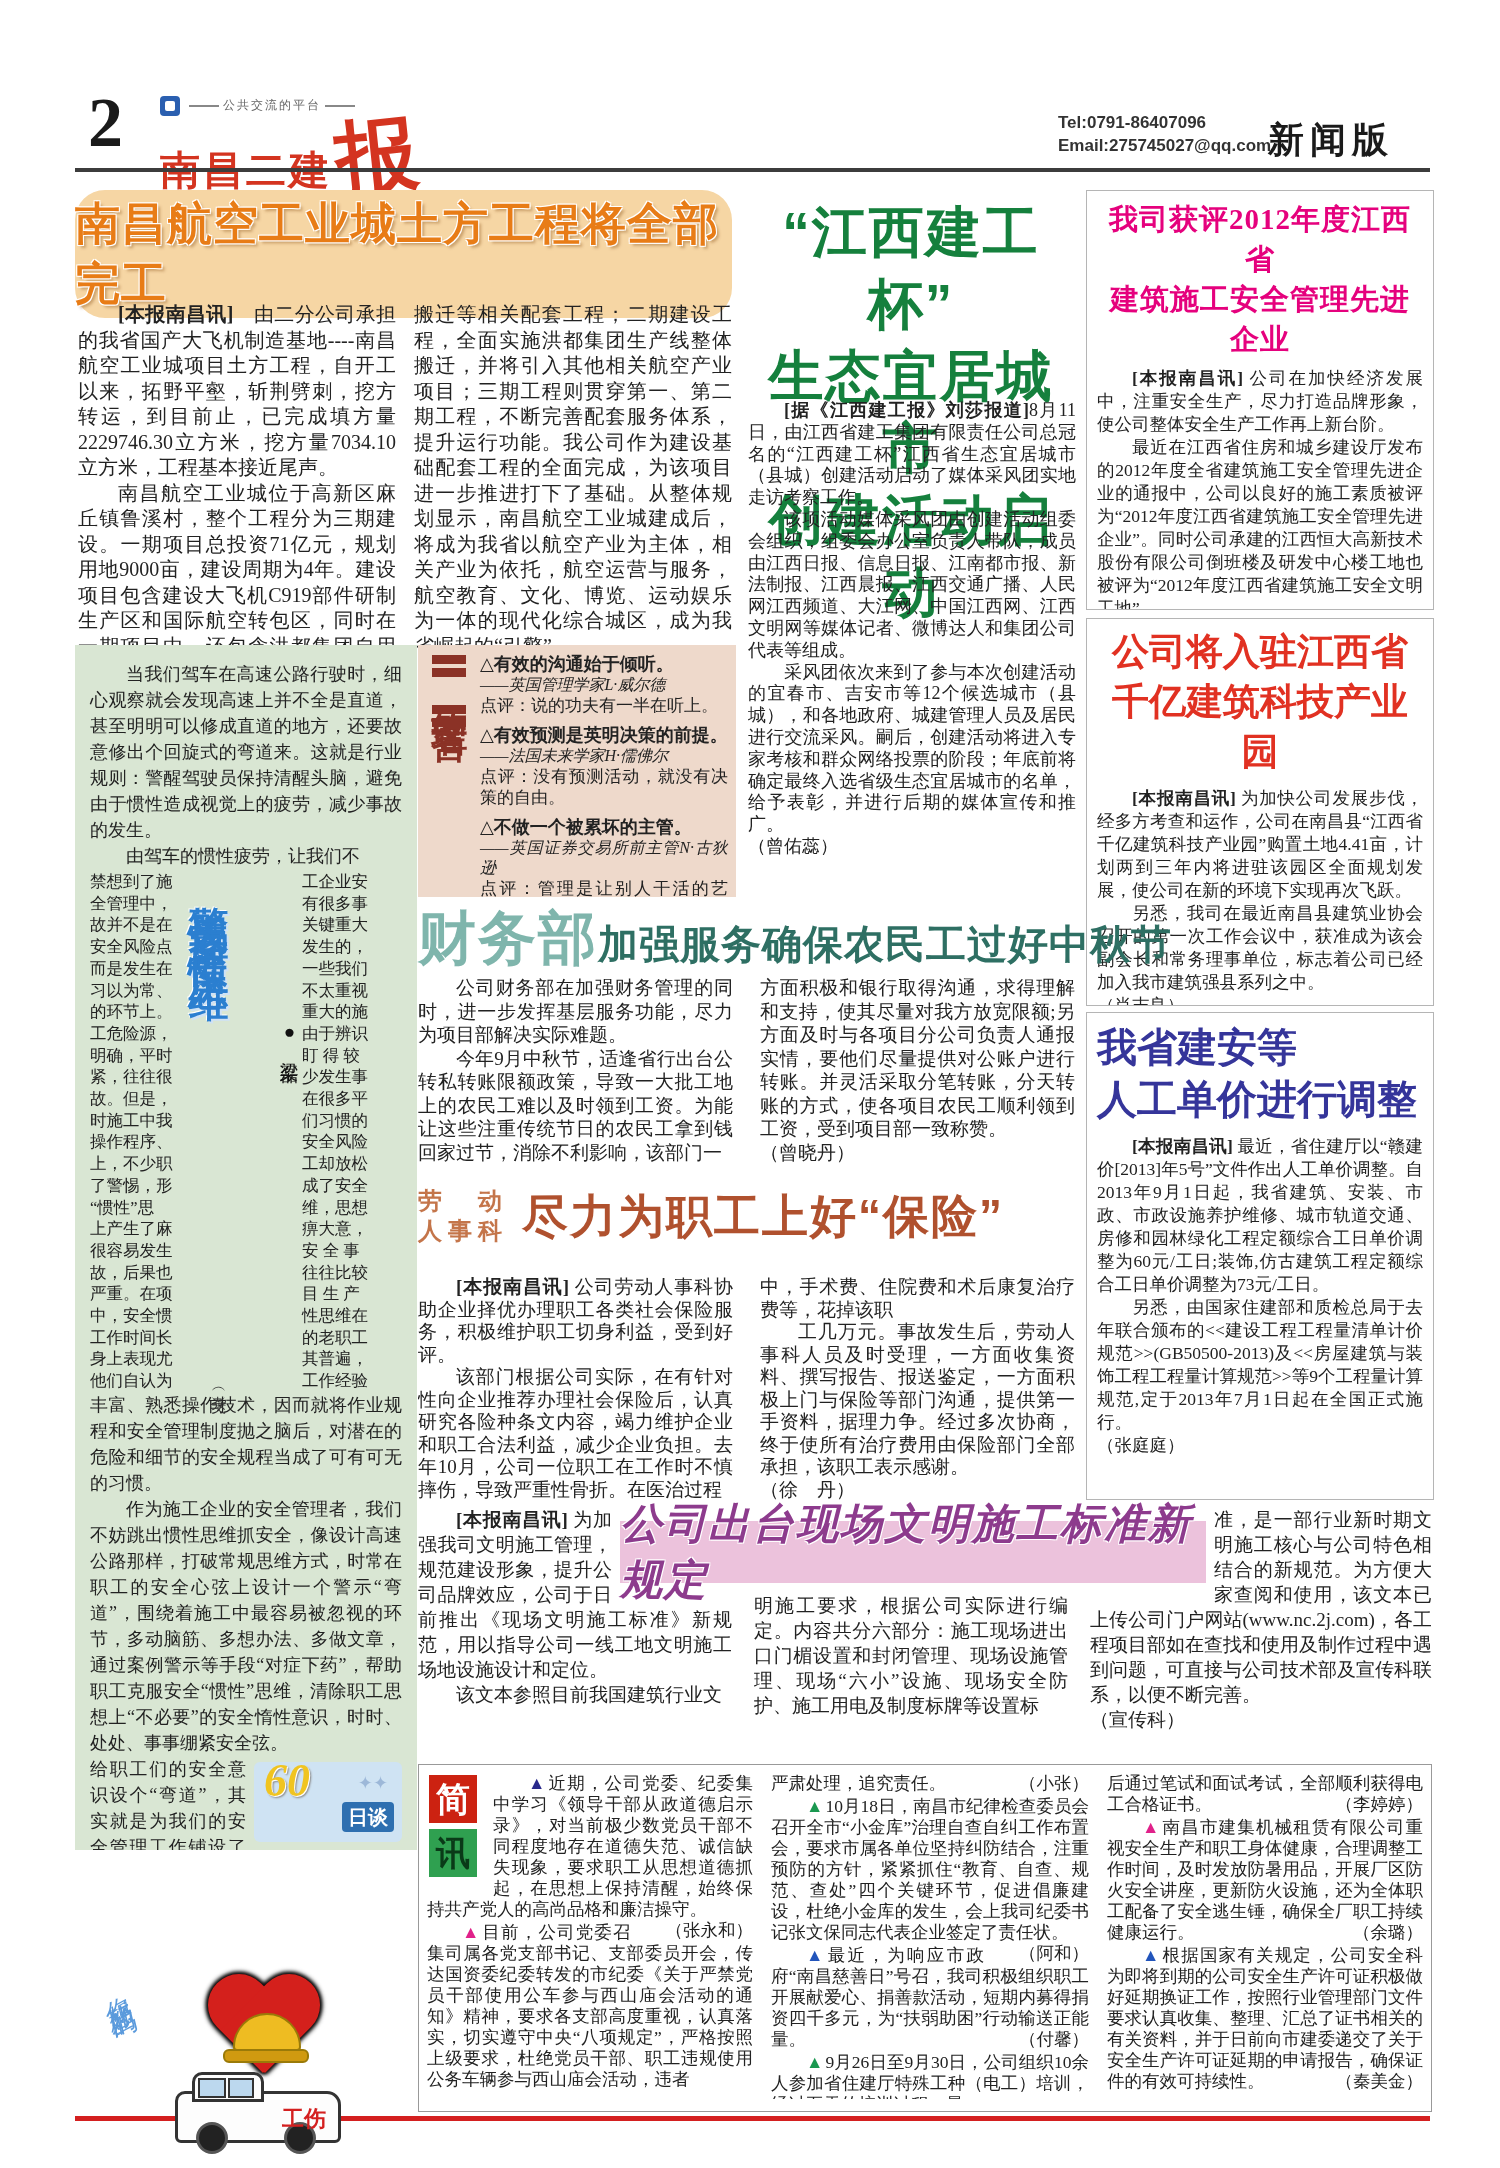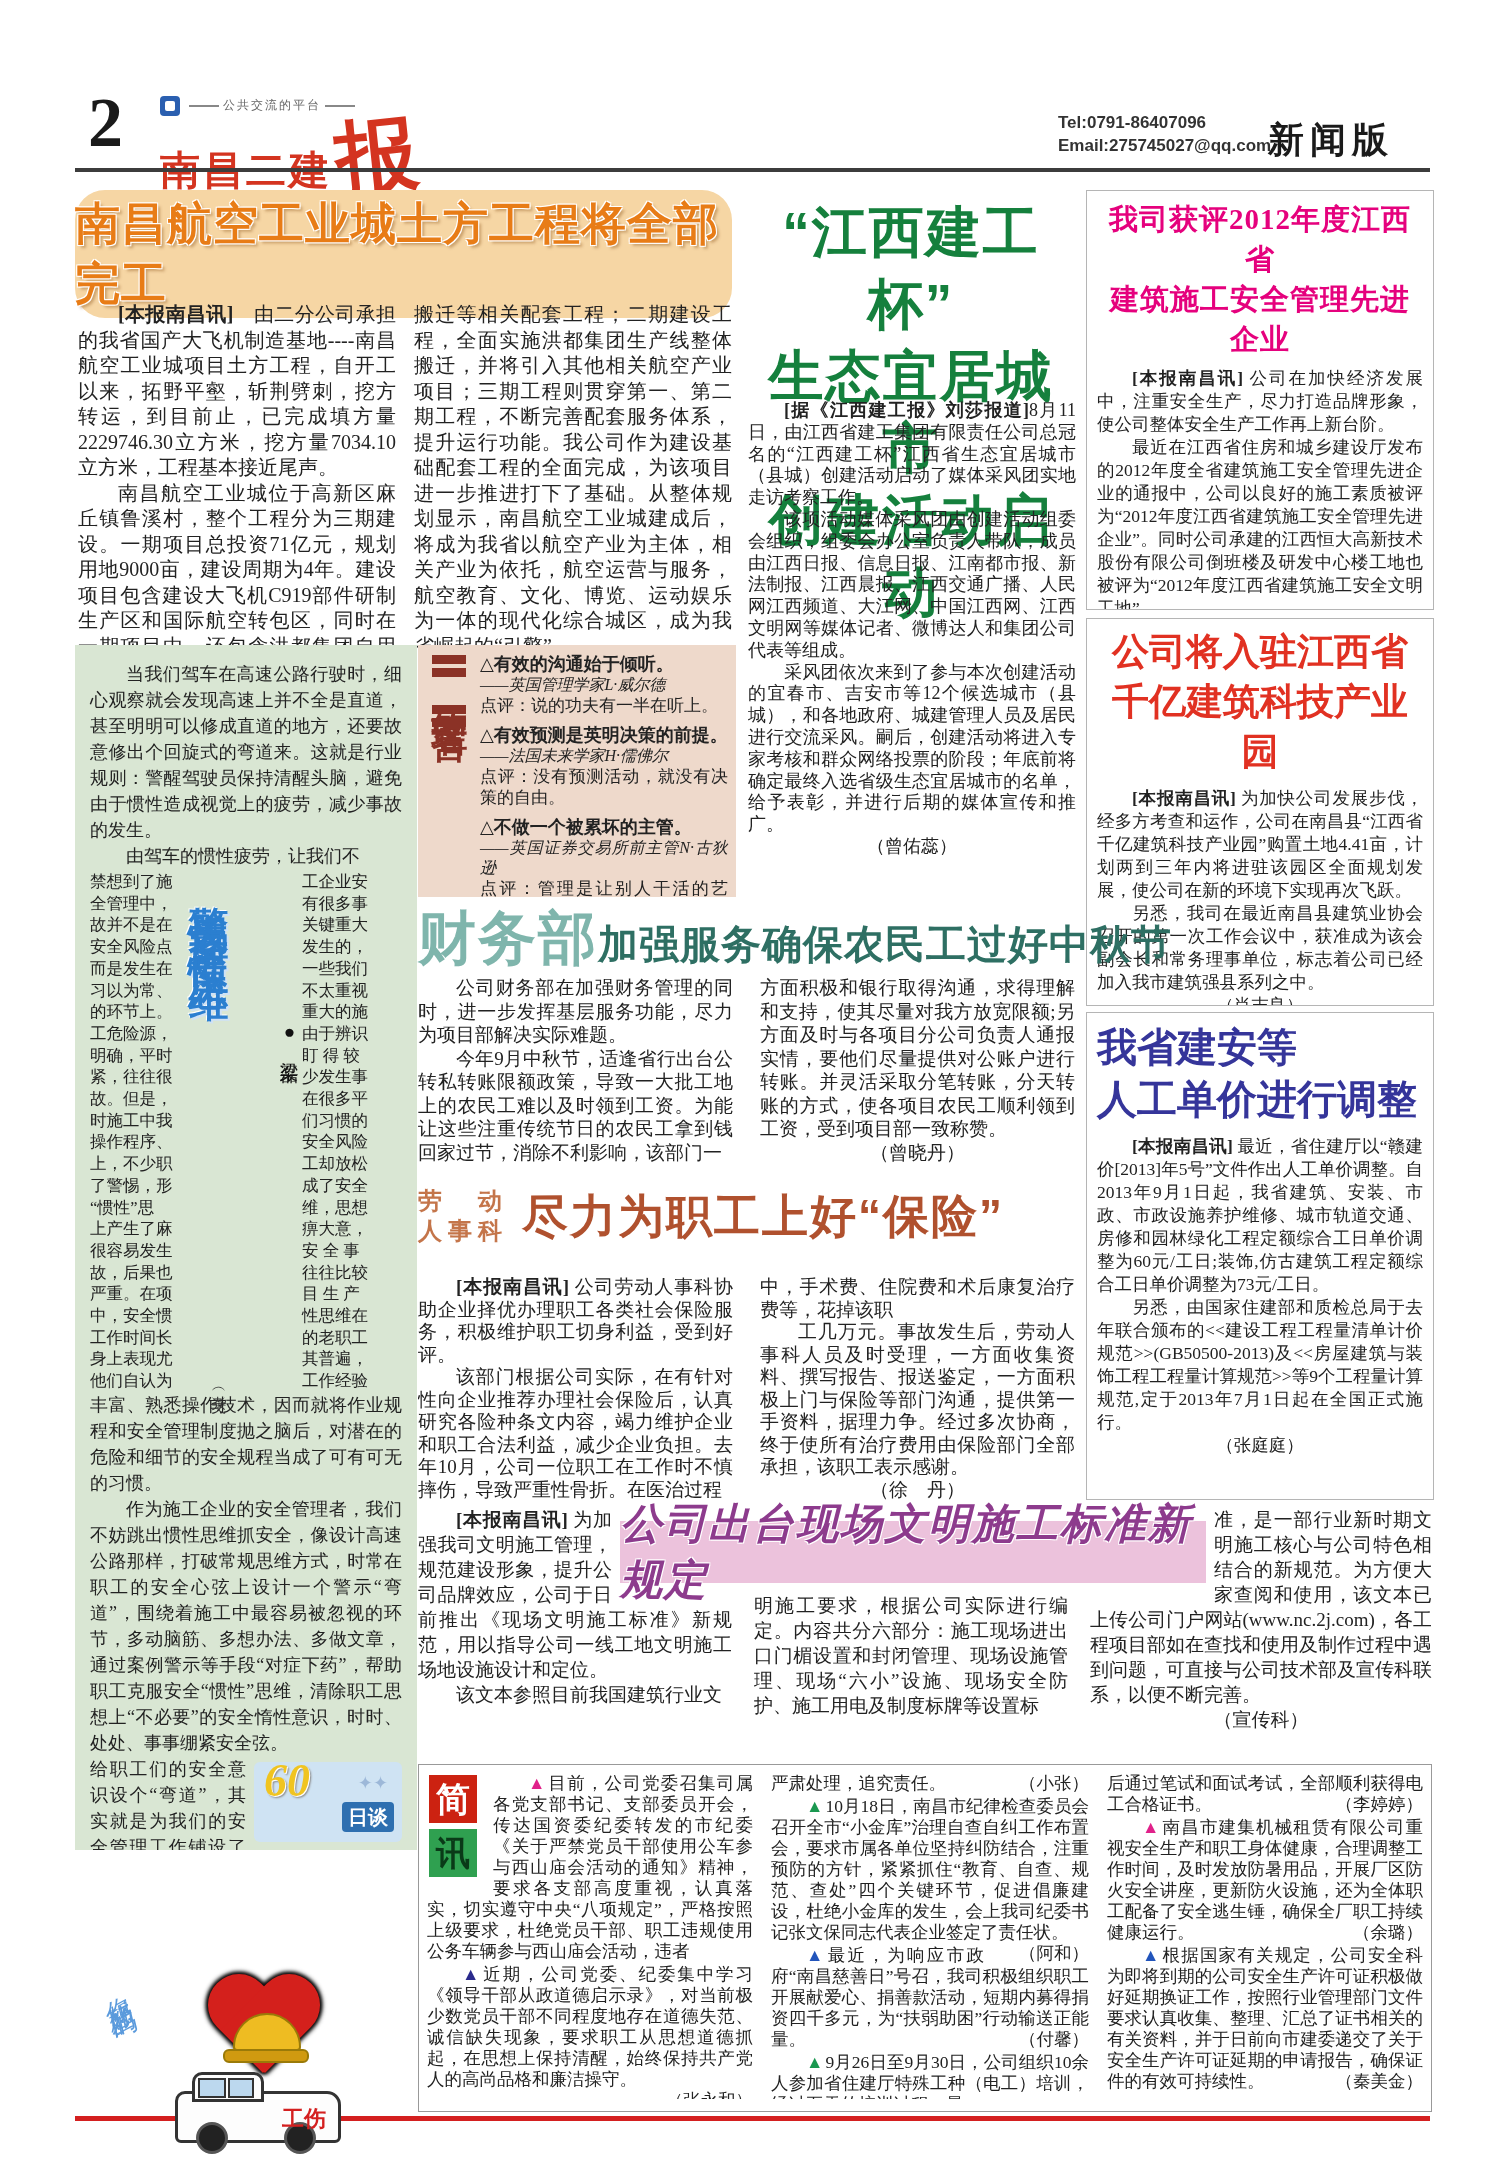--- a/index.html
+++ b/index.html
@@ -1,21 +1,21 @@
 <!DOCTYPE html>
 <html><head>
 <meta charset="utf-8">
 <style>
   html,body{margin:0;padding:0;background:#e8e8e4;}
   .page{position:relative;width:1500px;height:2168px;background:#ffffff;overflow:hidden;
         font-family:"Liberation Serif","DejaVu Serif",serif;color:#222;}
   .abs{position:absolute;}
   p{margin:0;text-indent:2em;text-align:justify;}
   .np{text-indent:0;}
-  .by{text-align:center;text-indent:0;}
+  .by{text-align:left;text-indent:0;}
   .pre{white-space:pre-line;}
   b{font-weight:bold;}
   
   .pageno{font-size:70px;font-weight:bold;color:#1a1a1a;line-height:1;}
   .tagline{font-size:12px;color:#666;letter-spacing:2px;}
   .brand{font-size:40px;font-weight:bold;color:#d43420;letter-spacing:3px;line-height:1.05;font-family:"Liberation Sans",sans-serif;}
   .brandbao{font-size:82px;font-weight:bold;color:#d43420;line-height:1;transform:rotate(-6deg);display:inline-block;}
   .contact{font-size:17px;font-weight:bold;color:#333;font-family:"Liberation Sans",sans-serif;line-height:1.35;}
   .edition{font-size:36px;font-weight:bold;color:#1a1a1a;letter-spacing:6px;}
   .hrule{background:#3c3c3c;height:4px;}
@@ -345,22 +345,22 @@
       <p class="by">（宣传科）</p>
     </div>
   </div>
 
   <div class="abs briefbox" style="left:418px;top:1764px;width:1014px;height:348px;">
     <div class="abs bbody" style="left:8px;top:8px;width:326px;height:326px;overflow:hidden;">
       <div class="blabel">
         <div class="bsq red">简</div>
         <div class="bsq green">讯</div>
       </div>
+      <p class="bp"><i class="tri m-navy">▲</i><span>近期，公司党委、纪委集中学习《领导干部从政道德启示录》，对当前极少数党员干部不同程度地存在道德失范、诚信缺失现象，要求职工从思想道德抓起，在思想上保持清醒，始终保持共产党人的高尚品格和廉洁操守。</span><span class="sig">（张永和）</span></p>
       <p class="bp"><i class="tri m-pink">▲</i><span>目前，公司党委召集司属各党支部书记、支部委员开会，传达国资委纪委转发的市纪委《关于严禁党员干部使用公车参与西山庙会活动的通知》精神，要求各支部高度重视，认真落实，切实遵守中央“八项规定”，严格按照上级要求，杜绝党员干部、职工违规使用公务车辆参与西山庙会活动，违者</span></p>
-      <p class="bp"><i class="tri m-navy">▲</i><span>近期，公司党委、纪委集中学习《领导干部从政道德启示录》，对当前极少数党员干部不同程度地存在道德失范、诚信缺失现象，要求职工从思想道德抓起，在思想上保持清醒，始终保持共产党人的高尚品格和廉洁操守。</span><span class="sig">（张永和）</span></p>
     </div>
     <div class="abs bbody" style="left:352px;top:8px;width:318px;height:326px;overflow:hidden;">
       <p class="bp np"><span>严肃处理，追究责任。</span><span class="sig">（小张）</span></p>
       <p class="bp"><i class="tri m-green">▲</i><span>10月18日，南昌市纪律检查委员会召开全市“小金库”治理自查自纠工作布置会，要求市属各单位坚持纠防结合，注重预防的方针，紧紧抓住“教育、自查、规范、查处”四个关键环节，促进倡廉建设，杜绝小金库的发生，会上我司纪委书记张文保同志代表企业签定了责任状。</span><span class="sig">（阿和）</span></p>
       <p class="bp"><i class="tri m-blue">▲</i><span>最近，为响应市政府“南昌慈善日”号召，我司积极组织职工开展献爱心、捐善款活动，短期内募得捐资四千多元，为“扶弱助困”行动输送正能量。</span><span class="sig">（付馨）</span></p>
       <p class="bp"><i class="tri m-green">▲</i><span>9月26日至9月30日，公司组织10余人参加省住建厅特殊工种（电工）培训，经过五天的培训过程，最</span></p>
     </div>
     <div class="abs bbody" style="left:688px;top:8px;width:316px;height:326px;overflow:hidden;">
       <p class="bp np"><span>后通过笔试和面试考试，全部顺利获得电工合格证书。</span><span class="sig">（李婷婷）</span></p>
       <p class="bp"><i class="tri m-pink">▲</i><span>南昌市建集机械租赁有限公司重视安全生产和职工身体健康，合理调整工作时间，及时发放防暑用品，开展厂区防火安全讲座，更新防火设施，还为全体职工配备了安全逃生锤，确保全厂职工持续健康运行。</span><span class="sig">（余璐）</span></p>

